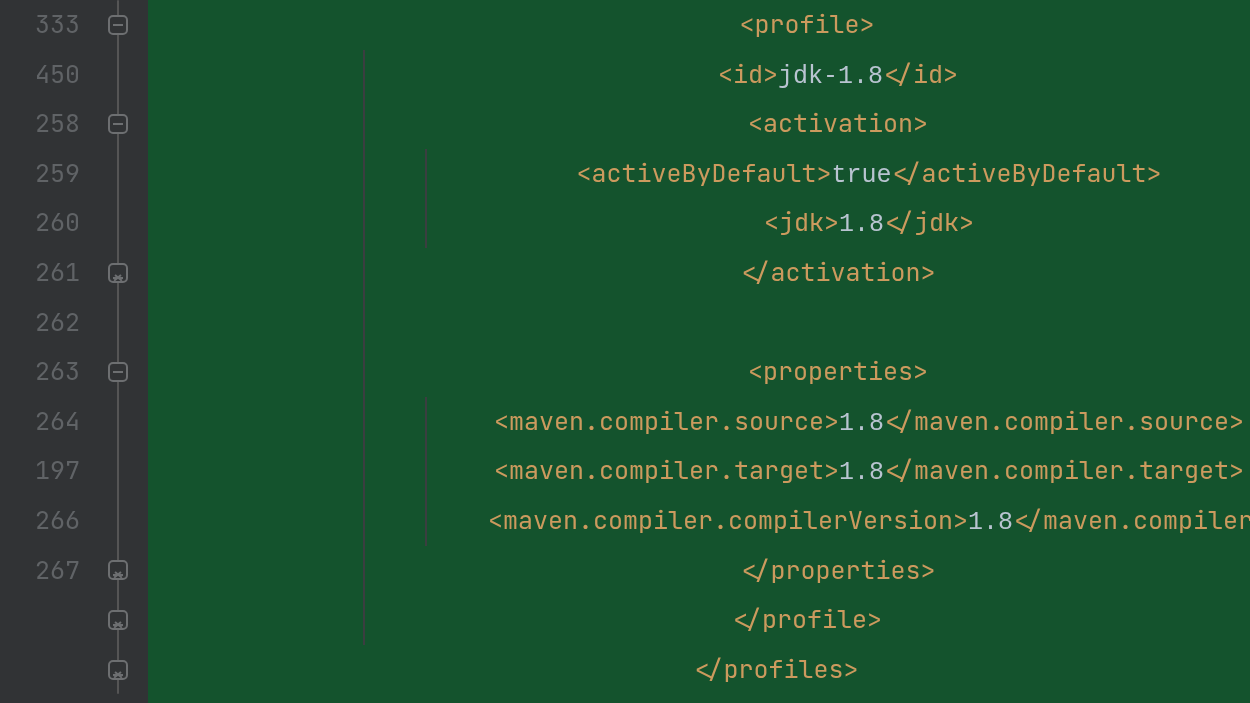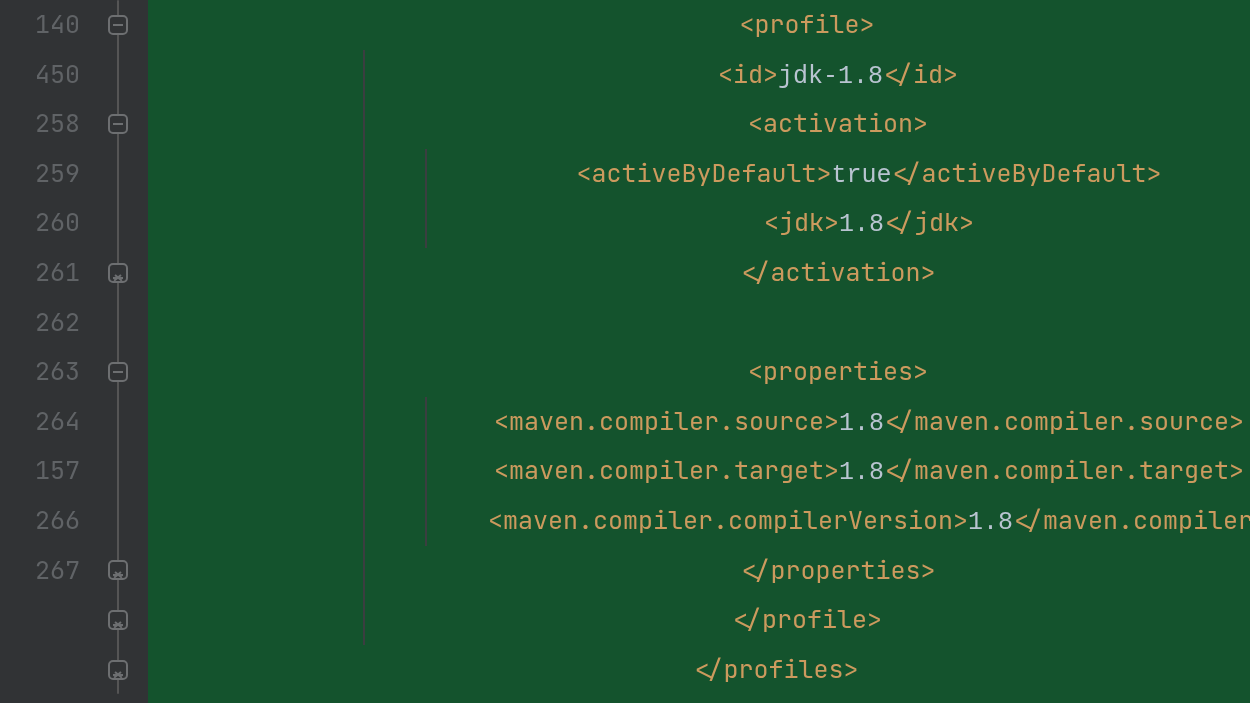--- a/index.html
+++ b/index.html
@@ -106,30 +106,30 @@
   .tag  { color: #cc9a5e; }   
   .txt  { color: #b9c4d1; font-family: Liberation Mono, monospace; }
 </style>
 </head>
 <body>
 
 <div class="editor">
 
   <div class="gutter-ln">
 
-  <div>140</div>
+  <div>333</div>
       <div>450</div>
       <div>258</div>
       <div>259</div>
       <div>260</div>
       <div>261</div>
       <div>262</div>
       <div>263</div>
       <div>264</div>
-      <div>157</div>
+      <div>197</div>
       <div>266</div>
       <div>267</div>
     </div>
 
   <div class="gutter-fold">
     <div class="fold-strip">
         <div class="vline" style="top: 0px; height: 694.4px;"></div>
         <div class="fold-icon fold-open" style="top: 14.8px;">
           <div class="bar-h"></div>
         </div>

